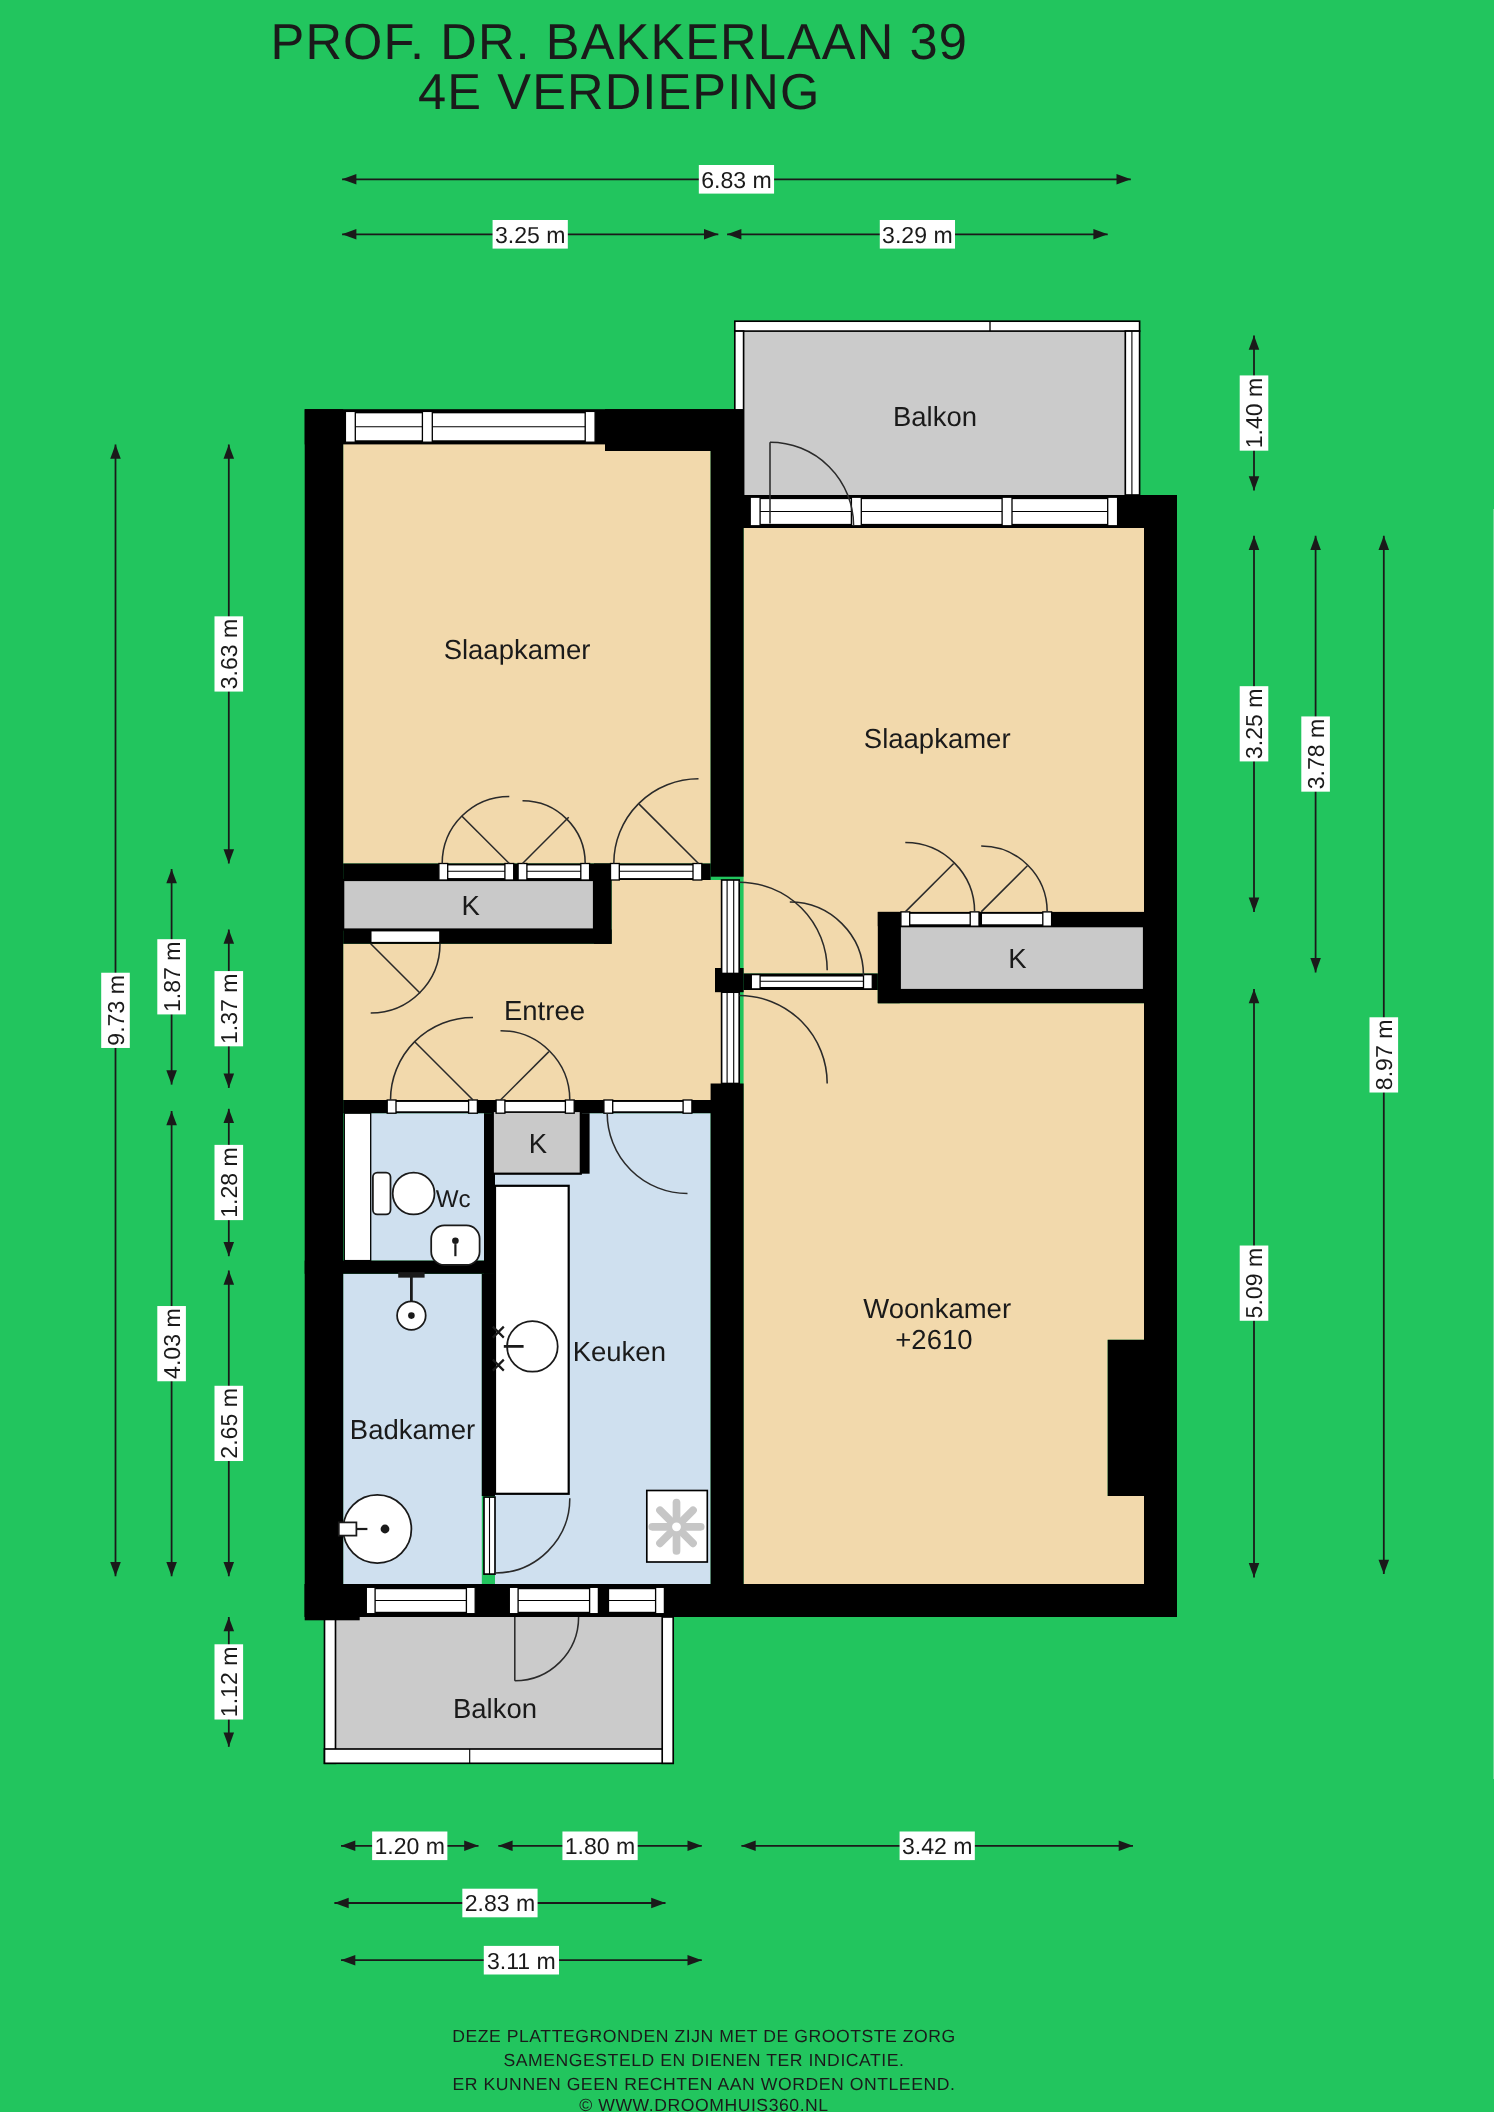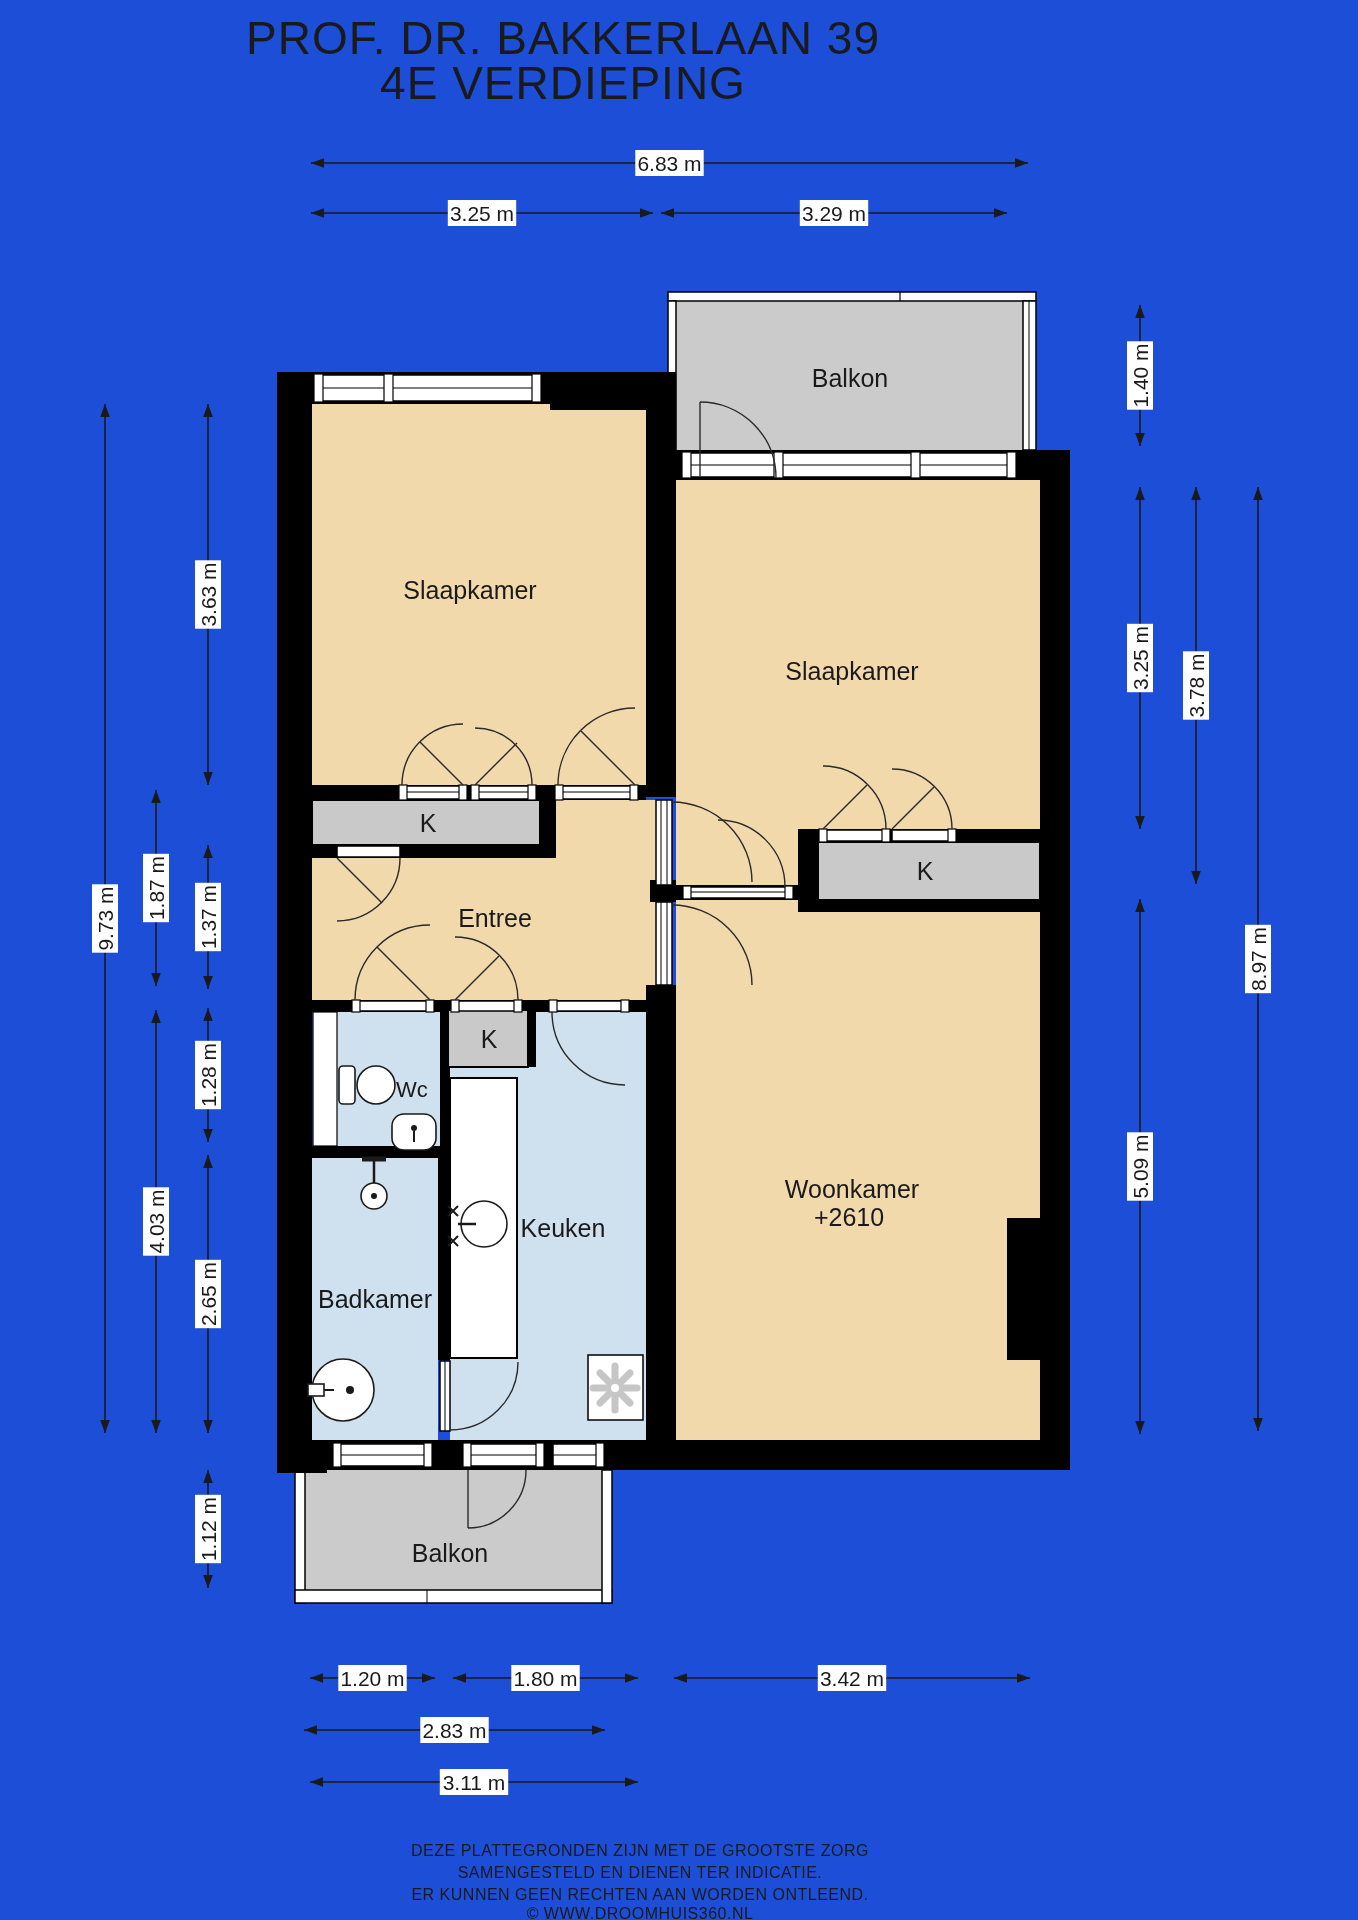--- a/index.html
+++ b/index.html
@@ -1,16 +1,16 @@
 <!DOCTYPE html>
 <html style="--c-room: #f2d9ac; --c-wet: #cfe0ef; --c-balcony: #cbcbcb; --c-closet: #c9c9c9; --c-wall: #000000; --c-text: #1a1a1a;"><head>
 <meta charset="utf-8">
 <style>
   html,body{margin:0;padding:0;background:#fff;}
-  #stage{position:relative;width:1358px;height:1920px;background:#1d4ed8;overflow:hidden;}
+  #stage{position:relative;width:1358px;height:1920px;background:#22c55e;overflow:hidden;}
   svg{position:absolute;left:0;top:0;}
   text{font-family:"Liberation Sans", sans-serif; fill:var(--c-text,#1a1a1a);}
   .title-line{font-size:46px;letter-spacing:1px;}
   .room-label{font-size:25px;}
   .small-label{font-size:22px;}
   .footer-line{font-size:16px;letter-spacing:.5px;}
   .dim-text{font-size:21px;}
   .wall{fill:var(--c-wall,#000);}
   .win{fill:#fff;stroke:#000;stroke-width:1.5;}
   .cap{fill:#fff;stroke:#000;stroke-width:1.2;}

